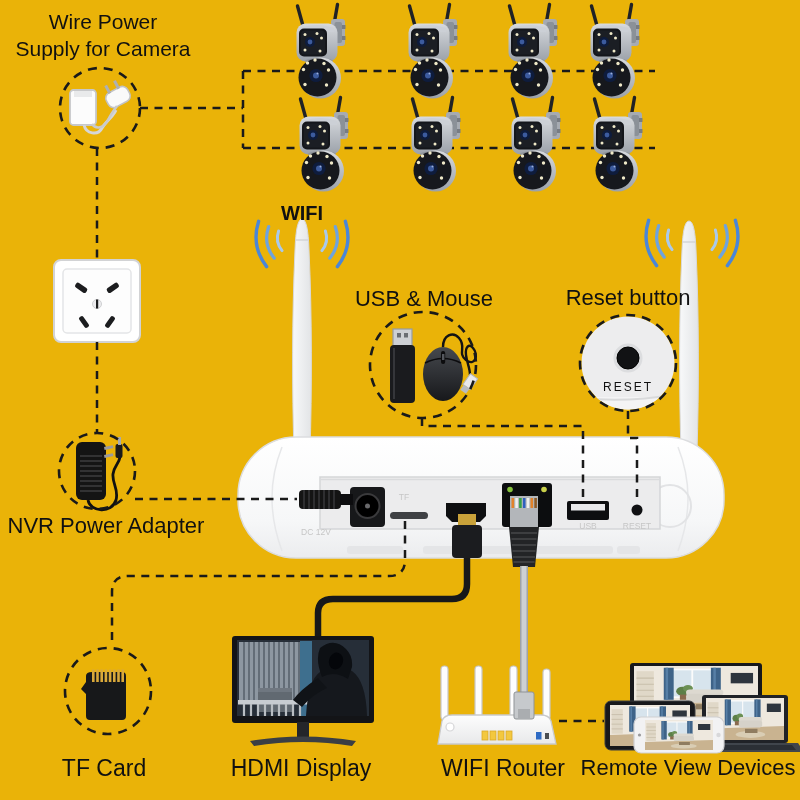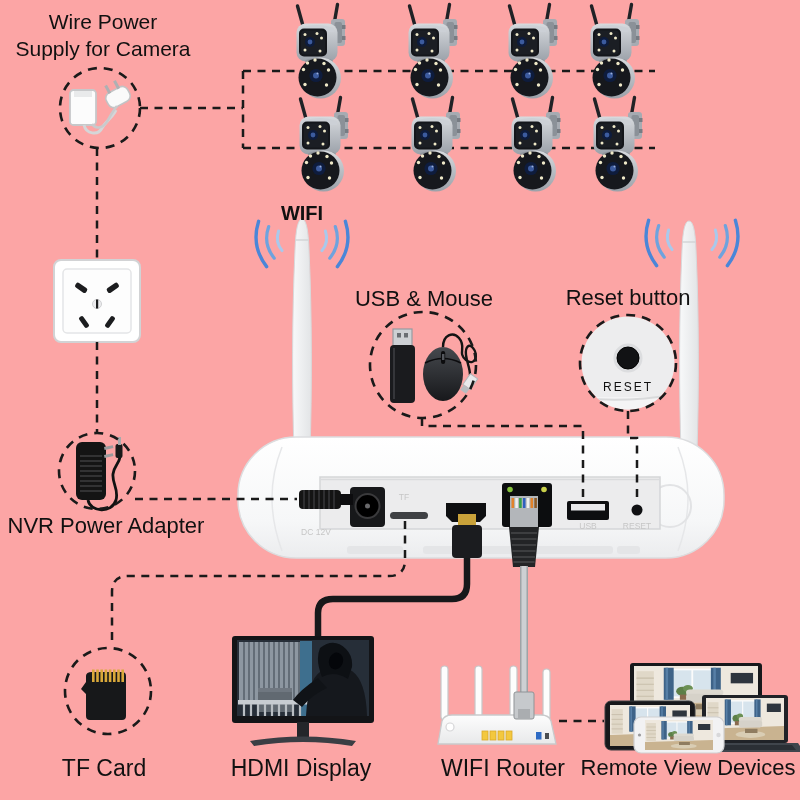--- a/index.html
+++ b/index.html
@@ -1,16 +1,16 @@
 <!DOCTYPE html>
 <html><head>
 <meta charset="utf-8">
 <style>
   html,body{margin:0;padding:0;background:#ffffff;}
-  .stage{position:relative;width:800px;height:800px;background:#fca5a5;overflow:hidden;}
+  .stage{position:relative;width:800px;height:800px;background:#eab308;overflow:hidden;}
   svg{display:block;}
   text{font-family:"Liberation Sans","DejaVu Sans",sans-serif;fill:#111111;}
   .lbl{font-size:22px;}
   .lbl-big{font-size:23px;}
   .lbl-sm{font-size:21px;}
   .wifi-lbl{font-size:20px;font-weight:bold;}
   .port-lbl{font-size:8.5px;fill:#c6c6c6;}
   .dash{stroke:#1a1a1a;stroke-width:2.5;fill:none;stroke-dasharray:8 6.5;}
   .dashc{stroke:#1a1a1a;stroke-width:2.6;fill:none;stroke-dasharray:9 7;}
 </style>

